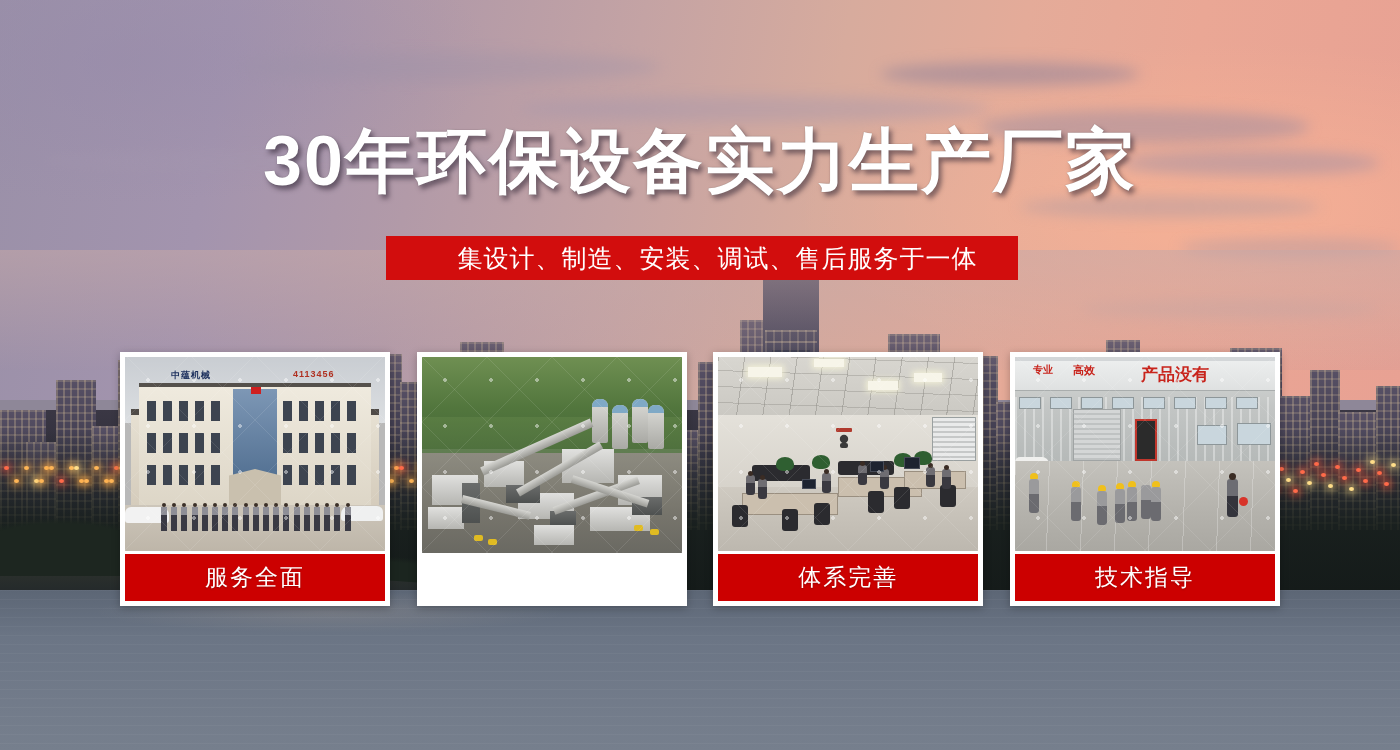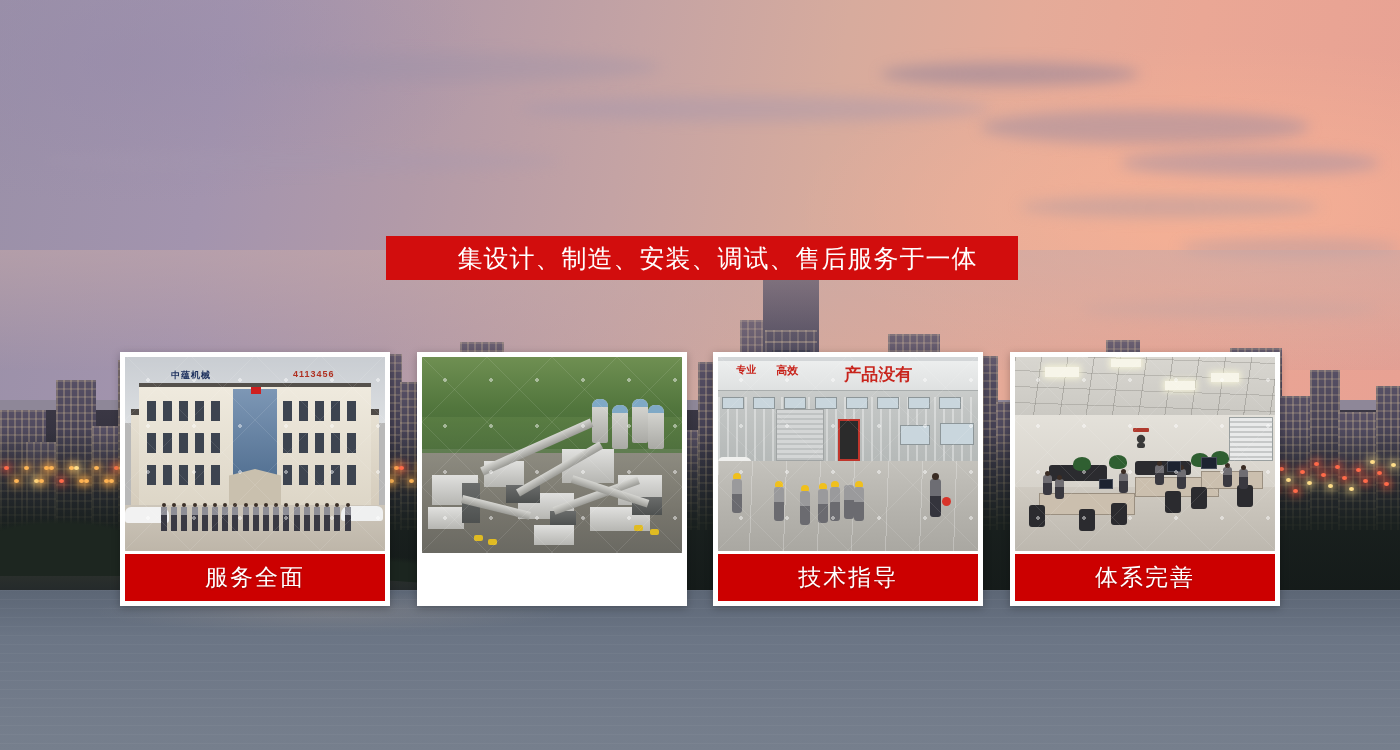--- a/index.html
+++ b/index.html
@@ -441,20 +441,21 @@
       <div class="lamp y" style="left: 1370px; top: 30px;"></div>
       <div class="lamp r" style="left: 1377px; top: 41px;"></div>
       <div class="lamp r" style="left: 1384px; top: 52px;"></div>
       <div class="lamp y" style="left: 1391px; top: 33px;"></div>
     </div>
 
   <div class="bank"></div>
   <div class="river"></div>
   <div class="river-shimmer"></div>
 
+  <div class="headline">30年环保设备实力生产厂家</div>
 
   <div class="subbanner">
     <span>集设计、制造、安装、调试、售后服务于一体</span>
   </div>
 
   <div class="cards">
 
     <div class="card">
       <div class="card-photo">
         <div class="p1-sky"></div>
@@ -569,79 +570,20 @@
             <div class="p2-ydig" style="left: 66px; top: 182px;"></div>
             <div class="p2-ydig" style="left: 212px; top: 168px;"></div>
             <div class="p2-ydig" style="left: 228px; top: 172px;"></div>
           </div>
         <div class="wm"></div>
       </div>
     </div>
 
     <div class="card">
       <div class="card-photo">
-        <div class="p4-sky"></div>
-        <div class="p4-fac"></div>
-        <div class="p4-rib"></div>
-        <div class="p4-ban"></div>
-        <div id="p4-parts">
-            <div class="p4-red" style="left: 18px; font-size: 10px;">专业</div>
-            <div class="p4-red" style="left: 58px; font-size: 11px;">高效</div>
-            <div class="p4-red" style="left: 126px; font-size: 17px;">产品没有</div>
-            <div class="p4-win" style="left: 4px; top: 40px; width: 22px; height: 12px;"></div>
-            <div class="p4-win" style="left: 35px; top: 40px; width: 22px; height: 12px;"></div>
-            <div class="p4-win" style="left: 66px; top: 40px; width: 22px; height: 12px;"></div>
-            <div class="p4-win" style="left: 97px; top: 40px; width: 22px; height: 12px;"></div>
-            <div class="p4-win" style="left: 128px; top: 40px; width: 22px; height: 12px;"></div>
-            <div class="p4-win" style="left: 159px; top: 40px; width: 22px; height: 12px;"></div>
-            <div class="p4-win" style="left: 190px; top: 40px; width: 22px; height: 12px;"></div>
-            <div class="p4-win" style="left: 221px; top: 40px; width: 22px; height: 12px;"></div>
-            <div class="p4-rollup"></div>
-            <div class="p4-door"></div>
-            <div class="p4-win" style="left: 182px; top: 68px; width: 30px; height: 20px;"></div>
-            <div class="p4-win" style="left: 222px; top: 66px; width: 34px; height: 22px;"></div>
-            <div class="p4-car" style="left: 0px; top: 100px; width: 34px; height: 14px;"></div>
-            <div class="p4-car" style="left: 228px; top: 104px; width: 32px; height: 14px;"></div>
-          </div>
-        <div class="p4-yard"></div>
-        <div class="p4-yard-lines"></div>
-        <div id="p4-people">
-            <div class="p4-w" style="left: 14px; top: 122px;">
-              <i></i>
-            </div>
-            <div class="p4-w" style="left: 56px; top: 130px;">
-              <i></i>
-            </div>
-            <div class="p4-w" style="left: 82px; top: 134px;">
-              <i></i>
-            </div>
-            <div class="p4-w" style="left: 100px; top: 132px;">
-              <i></i>
-            </div>
-            <div class="p4-w" style="left: 112px; top: 130px;">
-              <i></i>
-            </div>
-            <div class="p4-w" style="left: 126px; top: 128px;"></div>
-            <div class="p4-w" style="left: 136px; top: 130px;">
-              <i></i>
-            </div>
-            <div class="p4-boss" style="left: 212px; top: 122px;">
-              <i></i>
-            </div>
-            <div class="p4-helmet-red" style="left: 224px; top: 140px;"></div>
-          </div>
-        <div class="wm"></div>
-      </div>
-      <div class="card-caption">
-        <span>技术指导</span>
-      </div>
-    </div>
-
-    <div class="card">
-      <div class="card-photo">
         <div class="p3-ceil"></div>
         <div class="p3-grid"></div>
         <div class="p3-wall"></div>
         <div class="p3-floor"></div>
         <div class="p3-blind"></div>
         <div id="p3-parts">
             <div class="p3-panel" style="left: 30px; top: 10px; width: 34px; height: 10px;"></div>
             <div class="p3-panel" style="left: 150px; top: 24px; width: 30px; height: 9px;"></div>
             <div class="p3-panel" style="left: 96px; top: 2px; width: 30px; height: 8px;"></div>
             <div class="p3-panel" style="left: 196px; top: 16px; width: 28px; height: 9px;"></div>
@@ -676,14 +618,73 @@
             <div class="p3-mon" style="left: 186px; top: 100px; width: 16px; height: 12px;"></div>
             <div class="p3-mon" style="left: 84px; top: 122px; width: 14px; height: 10px;"></div>
           </div>
         <div class="wm"></div>
       </div>
       <div class="card-caption">
         <span>体系完善</span>
       </div>
     </div>
 
+    <div class="card">
+      <div class="card-photo">
+        <div class="p4-sky"></div>
+        <div class="p4-fac"></div>
+        <div class="p4-rib"></div>
+        <div class="p4-ban"></div>
+        <div id="p4-parts">
+            <div class="p4-red" style="left: 18px; font-size: 10px;">专业</div>
+            <div class="p4-red" style="left: 58px; font-size: 11px;">高效</div>
+            <div class="p4-red" style="left: 126px; font-size: 17px;">产品没有</div>
+            <div class="p4-win" style="left: 4px; top: 40px; width: 22px; height: 12px;"></div>
+            <div class="p4-win" style="left: 35px; top: 40px; width: 22px; height: 12px;"></div>
+            <div class="p4-win" style="left: 66px; top: 40px; width: 22px; height: 12px;"></div>
+            <div class="p4-win" style="left: 97px; top: 40px; width: 22px; height: 12px;"></div>
+            <div class="p4-win" style="left: 128px; top: 40px; width: 22px; height: 12px;"></div>
+            <div class="p4-win" style="left: 159px; top: 40px; width: 22px; height: 12px;"></div>
+            <div class="p4-win" style="left: 190px; top: 40px; width: 22px; height: 12px;"></div>
+            <div class="p4-win" style="left: 221px; top: 40px; width: 22px; height: 12px;"></div>
+            <div class="p4-rollup"></div>
+            <div class="p4-door"></div>
+            <div class="p4-win" style="left: 182px; top: 68px; width: 30px; height: 20px;"></div>
+            <div class="p4-win" style="left: 222px; top: 66px; width: 34px; height: 22px;"></div>
+            <div class="p4-car" style="left: 0px; top: 100px; width: 34px; height: 14px;"></div>
+            <div class="p4-car" style="left: 228px; top: 104px; width: 32px; height: 14px;"></div>
+          </div>
+        <div class="p4-yard"></div>
+        <div class="p4-yard-lines"></div>
+        <div id="p4-people">
+            <div class="p4-w" style="left: 14px; top: 122px;">
+              <i></i>
+            </div>
+            <div class="p4-w" style="left: 56px; top: 130px;">
+              <i></i>
+            </div>
+            <div class="p4-w" style="left: 82px; top: 134px;">
+              <i></i>
+            </div>
+            <div class="p4-w" style="left: 100px; top: 132px;">
+              <i></i>
+            </div>
+            <div class="p4-w" style="left: 112px; top: 130px;">
+              <i></i>
+            </div>
+            <div class="p4-w" style="left: 126px; top: 128px;"></div>
+            <div class="p4-w" style="left: 136px; top: 130px;">
+              <i></i>
+            </div>
+            <div class="p4-boss" style="left: 212px; top: 122px;">
+              <i></i>
+            </div>
+            <div class="p4-helmet-red" style="left: 224px; top: 140px;"></div>
+          </div>
+        <div class="wm"></div>
+      </div>
+      <div class="card-caption">
+        <span>技术指导</span>
+      </div>
+    </div>
+
   </div>
 </div>
 
 </body></html>

